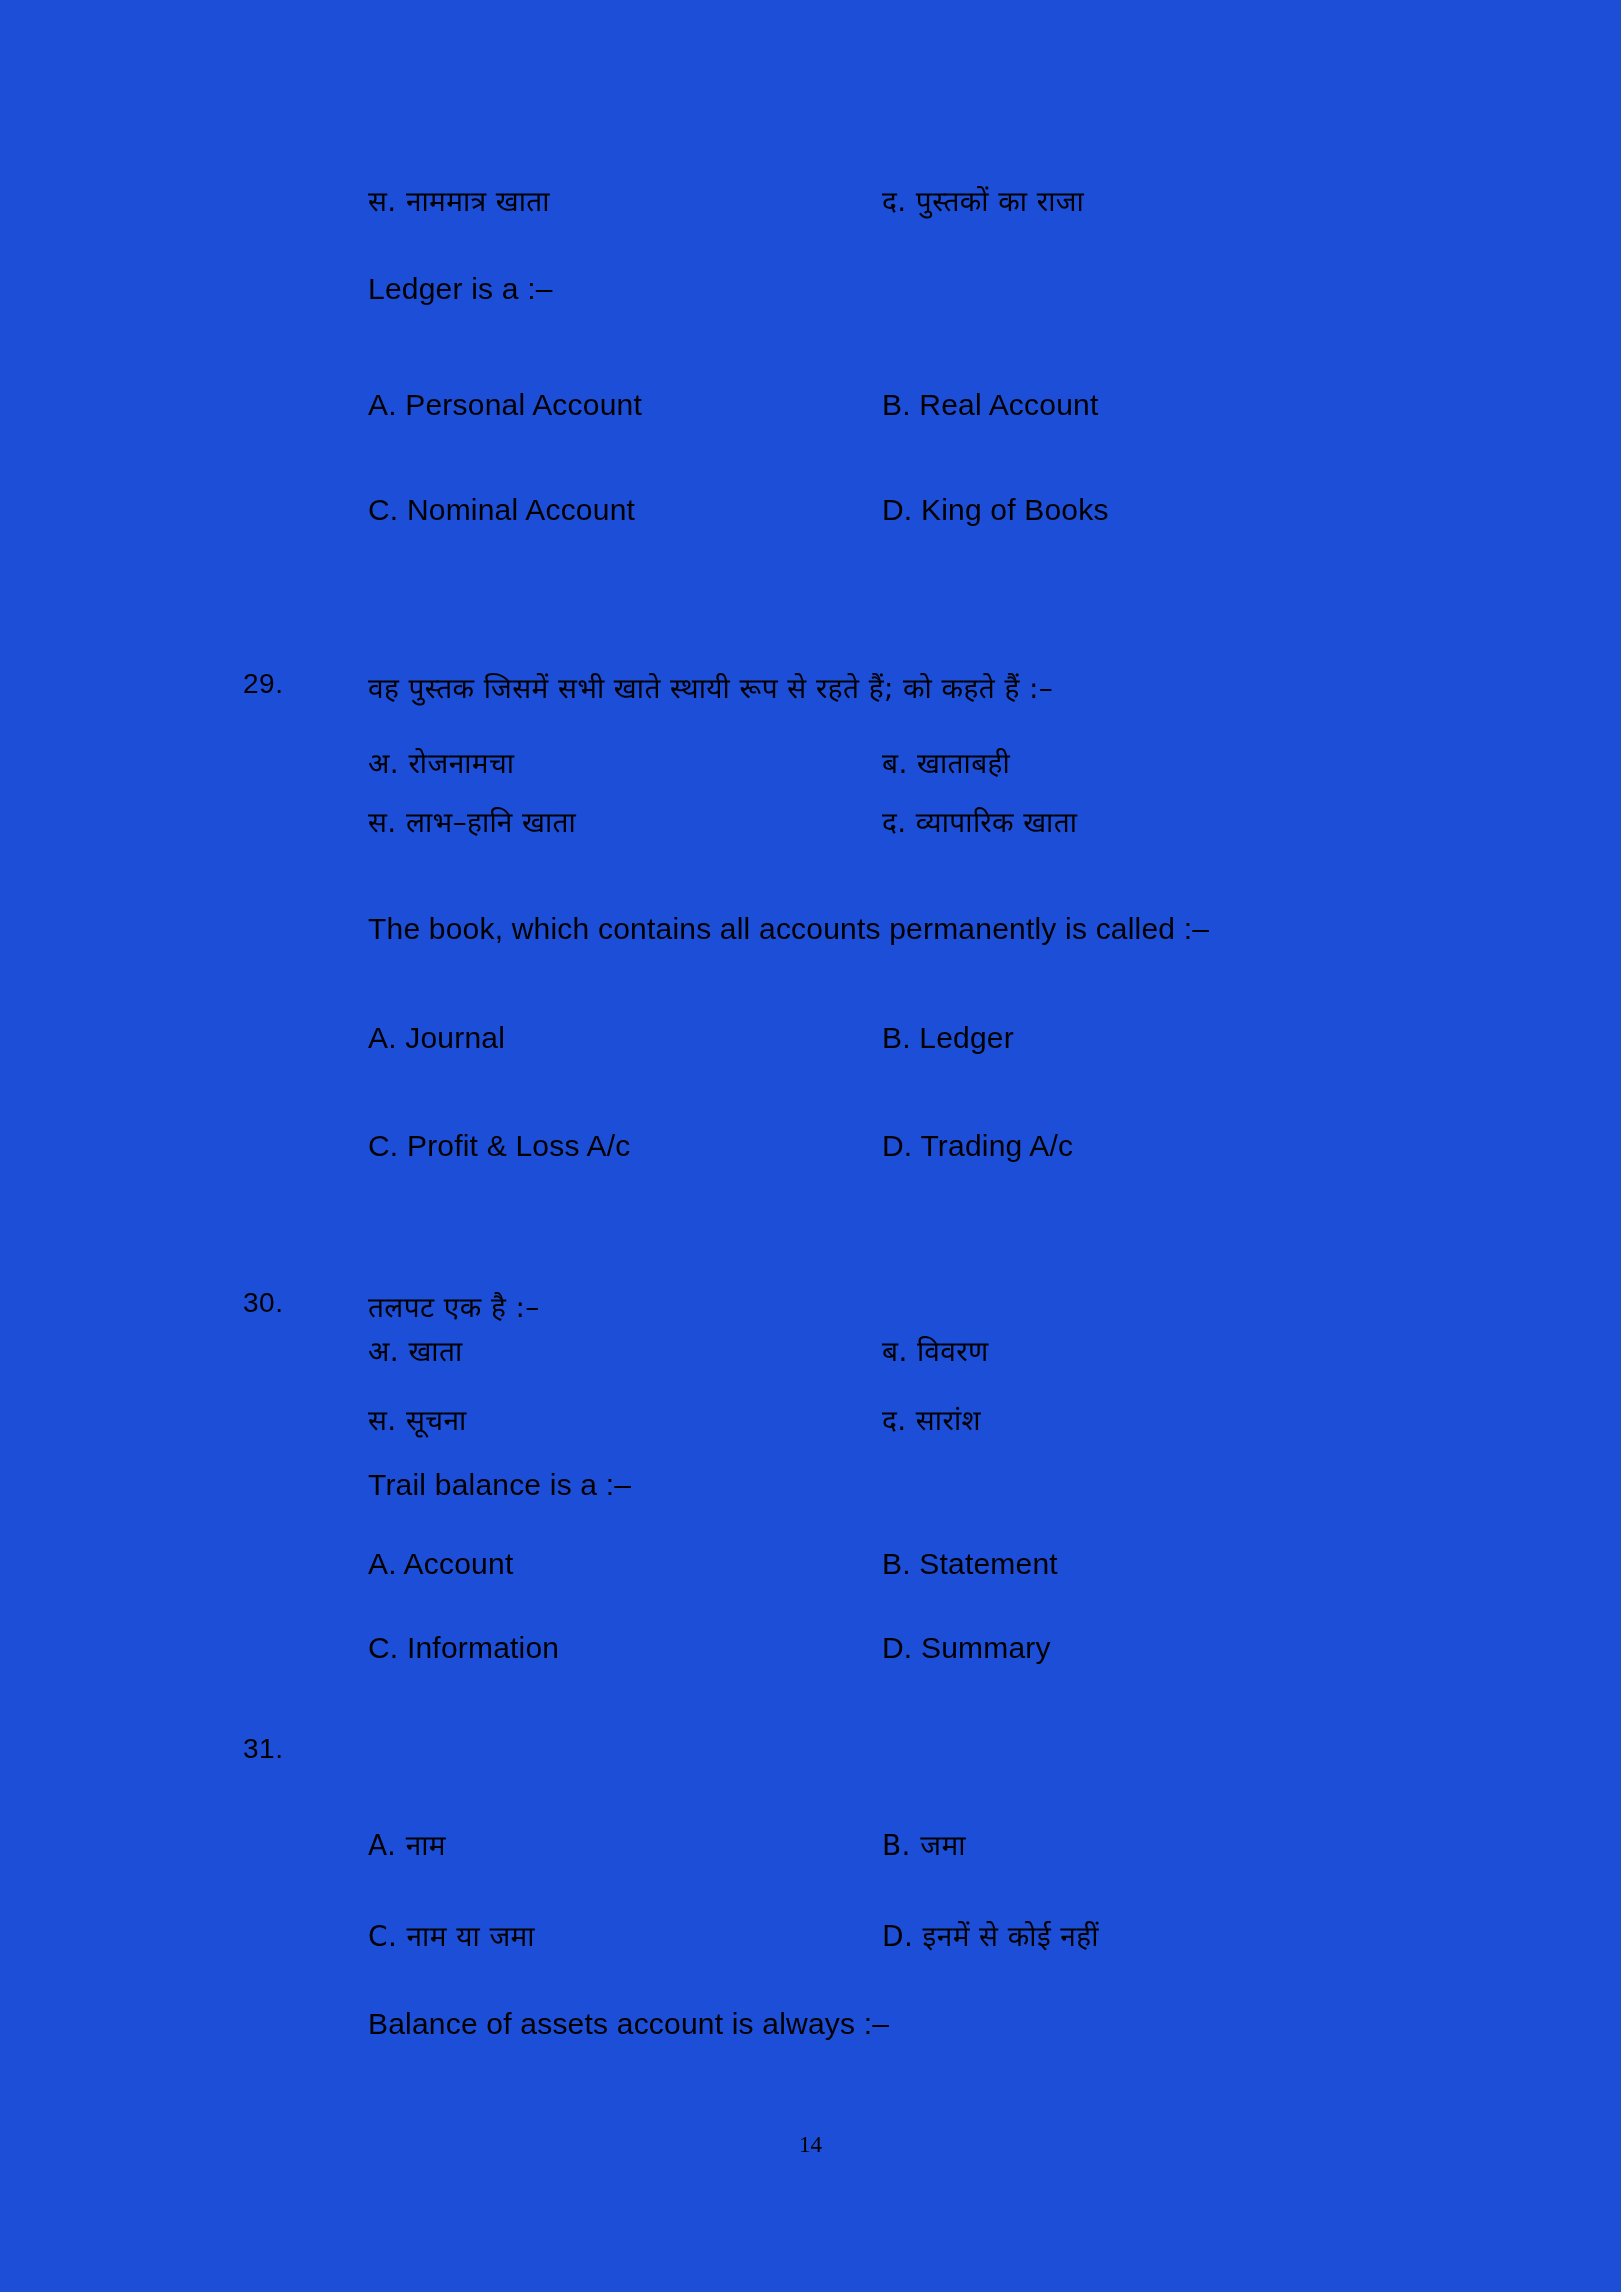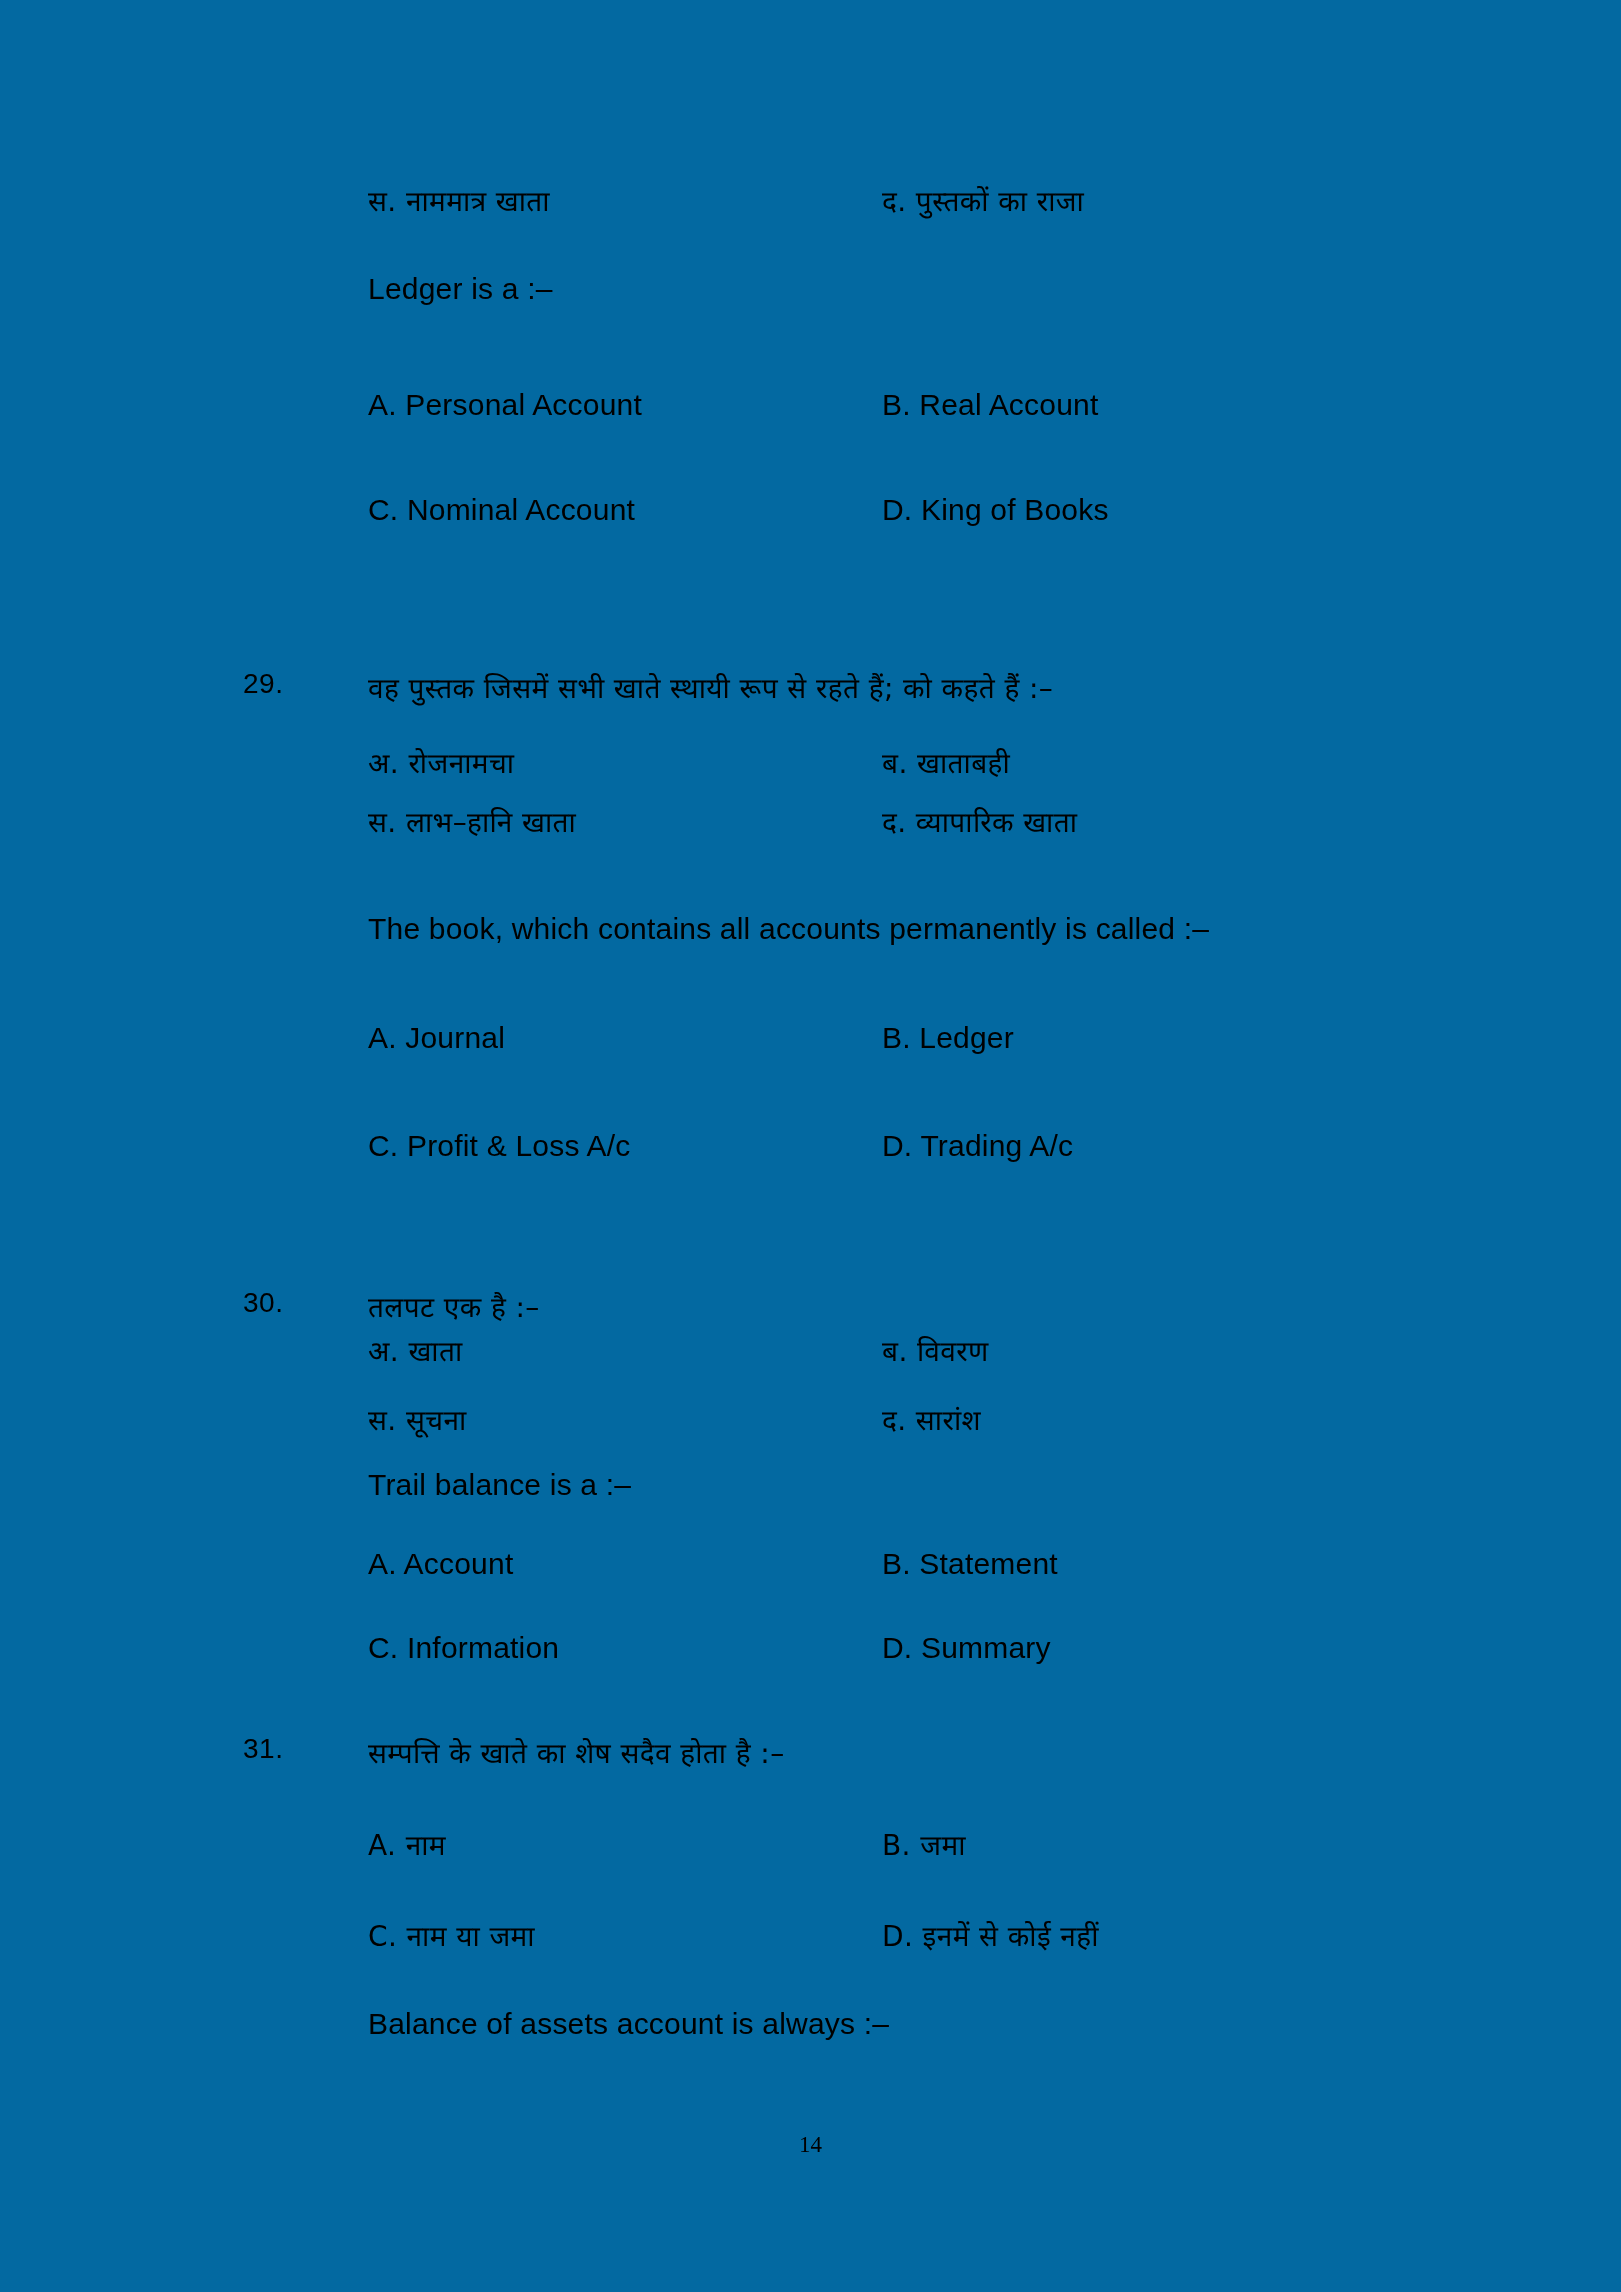--- a/index.html
+++ b/index.html
@@ -12,21 +12,21 @@
     height: 2293px;
     position: relative;
     font-family: "Liberation Sans", "DejaVu Sans", sans-serif;
     color: #000000;
     overflow: hidden;
   }
 
   .page {
     position: absolute;
     inset: 0;
-    background: #0369a1;
+    background: #1d4ed8;
     text-decoration: underline;
   }
 
   
   .q-row {
     position: absolute;
     left: 0;
     right: 0;
     height: 45px;
     white-space: nowrap;
@@ -140,21 +140,20 @@
       <div class="q-row" style="top: 1547px;">
         <div class="col-a latin">A. Account</div>
         <div class="col-b latin">B. Statement</div>
       </div>
       <div class="q-row" style="top: 1631px;">
         <div class="col-a latin">C. Information</div>
         <div class="col-b latin">D. Summary</div>
       </div>
       <div class="q-row" style="top: 1733px;">
         <div class="q-num">31.</div>
-        <div class="full deva">सम्पत्ति के खाते का शेष सदैव होता है :–</div>
       </div>
       <div class="q-row" style="top: 1825px;">
         <div class="col-a deva">A. नाम</div>
         <div class="col-b deva">B. जमा</div>
       </div>
       <div class="q-row" style="top: 1916px; padding-left: 8px;">
         <div class="col-a deva">C. नाम या जमा</div>
         <div class="col-b deva">D. इनमें से कोई नहीं</div>
       </div>
       <div class="q-row" style="top: 2007px;">

